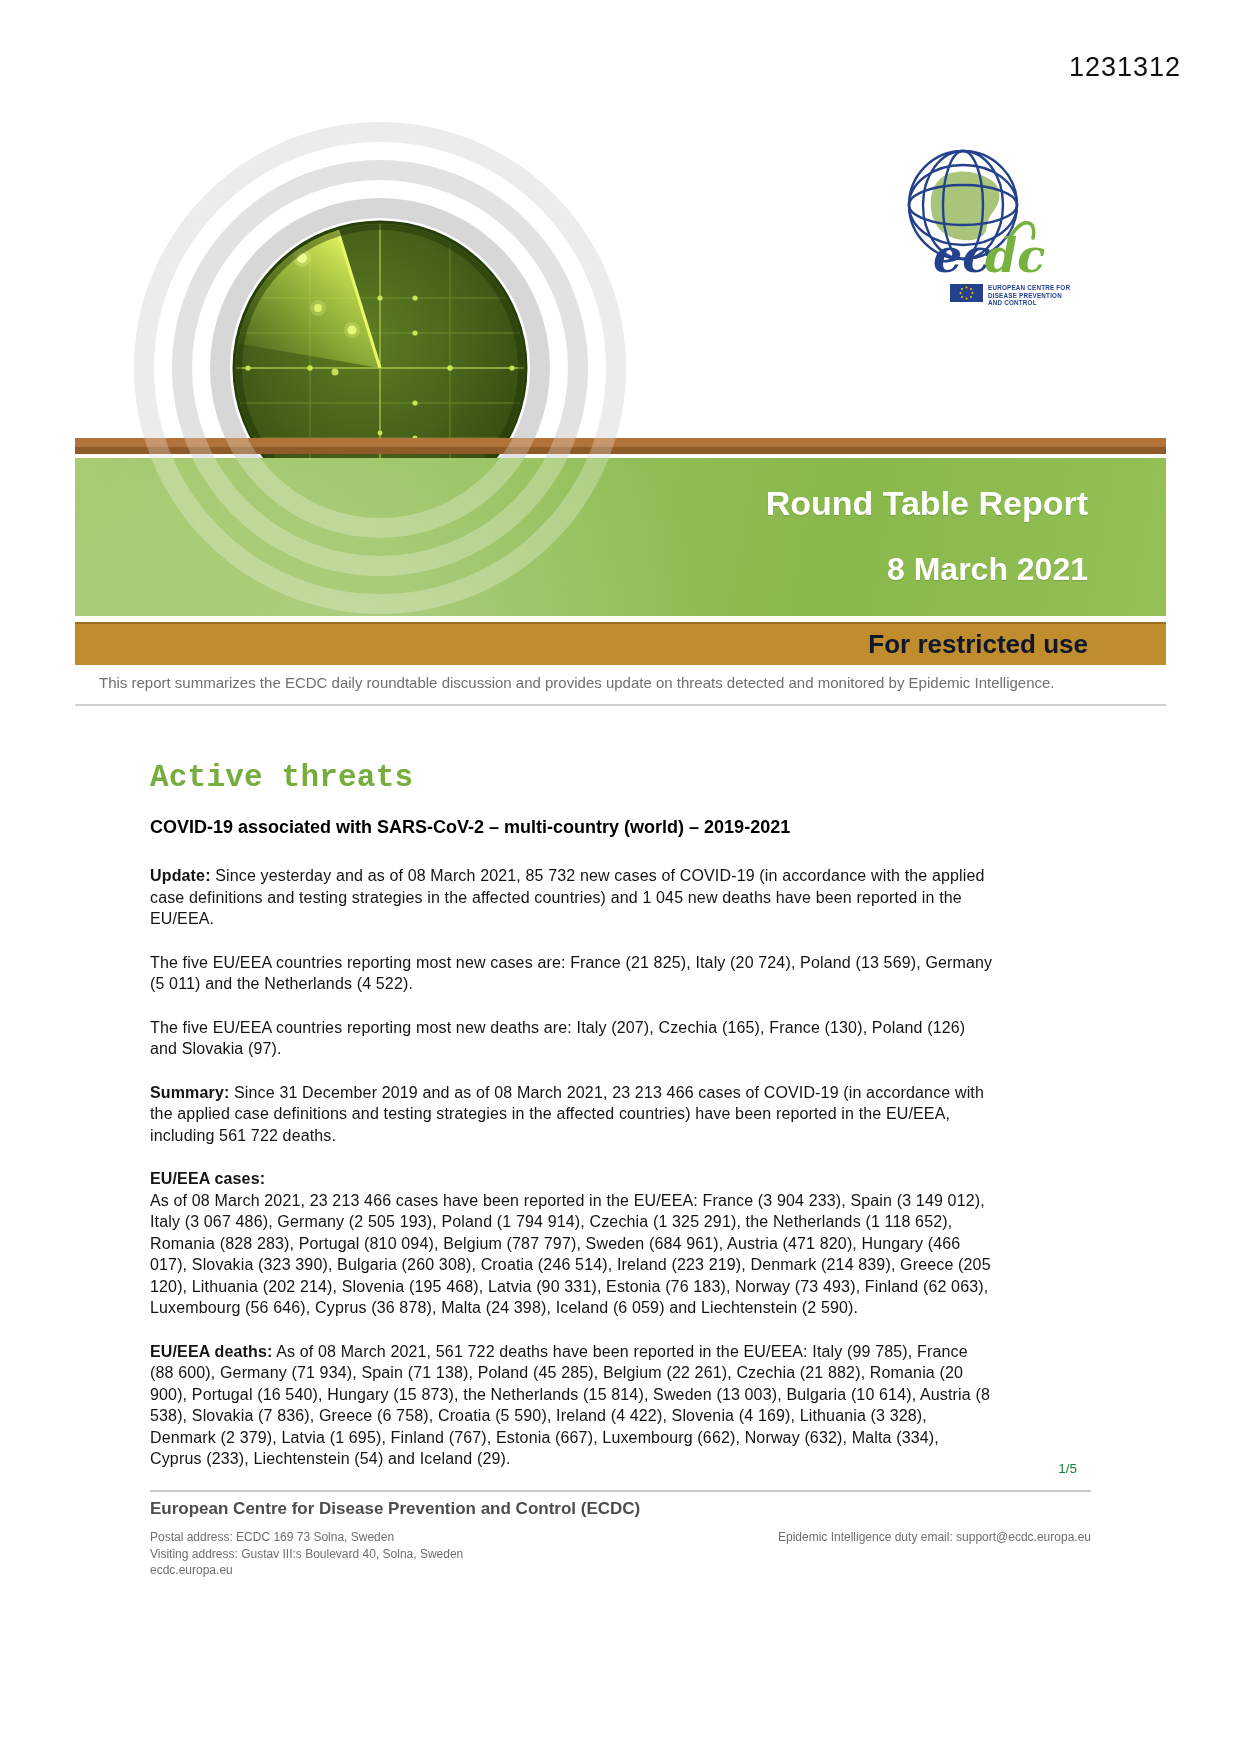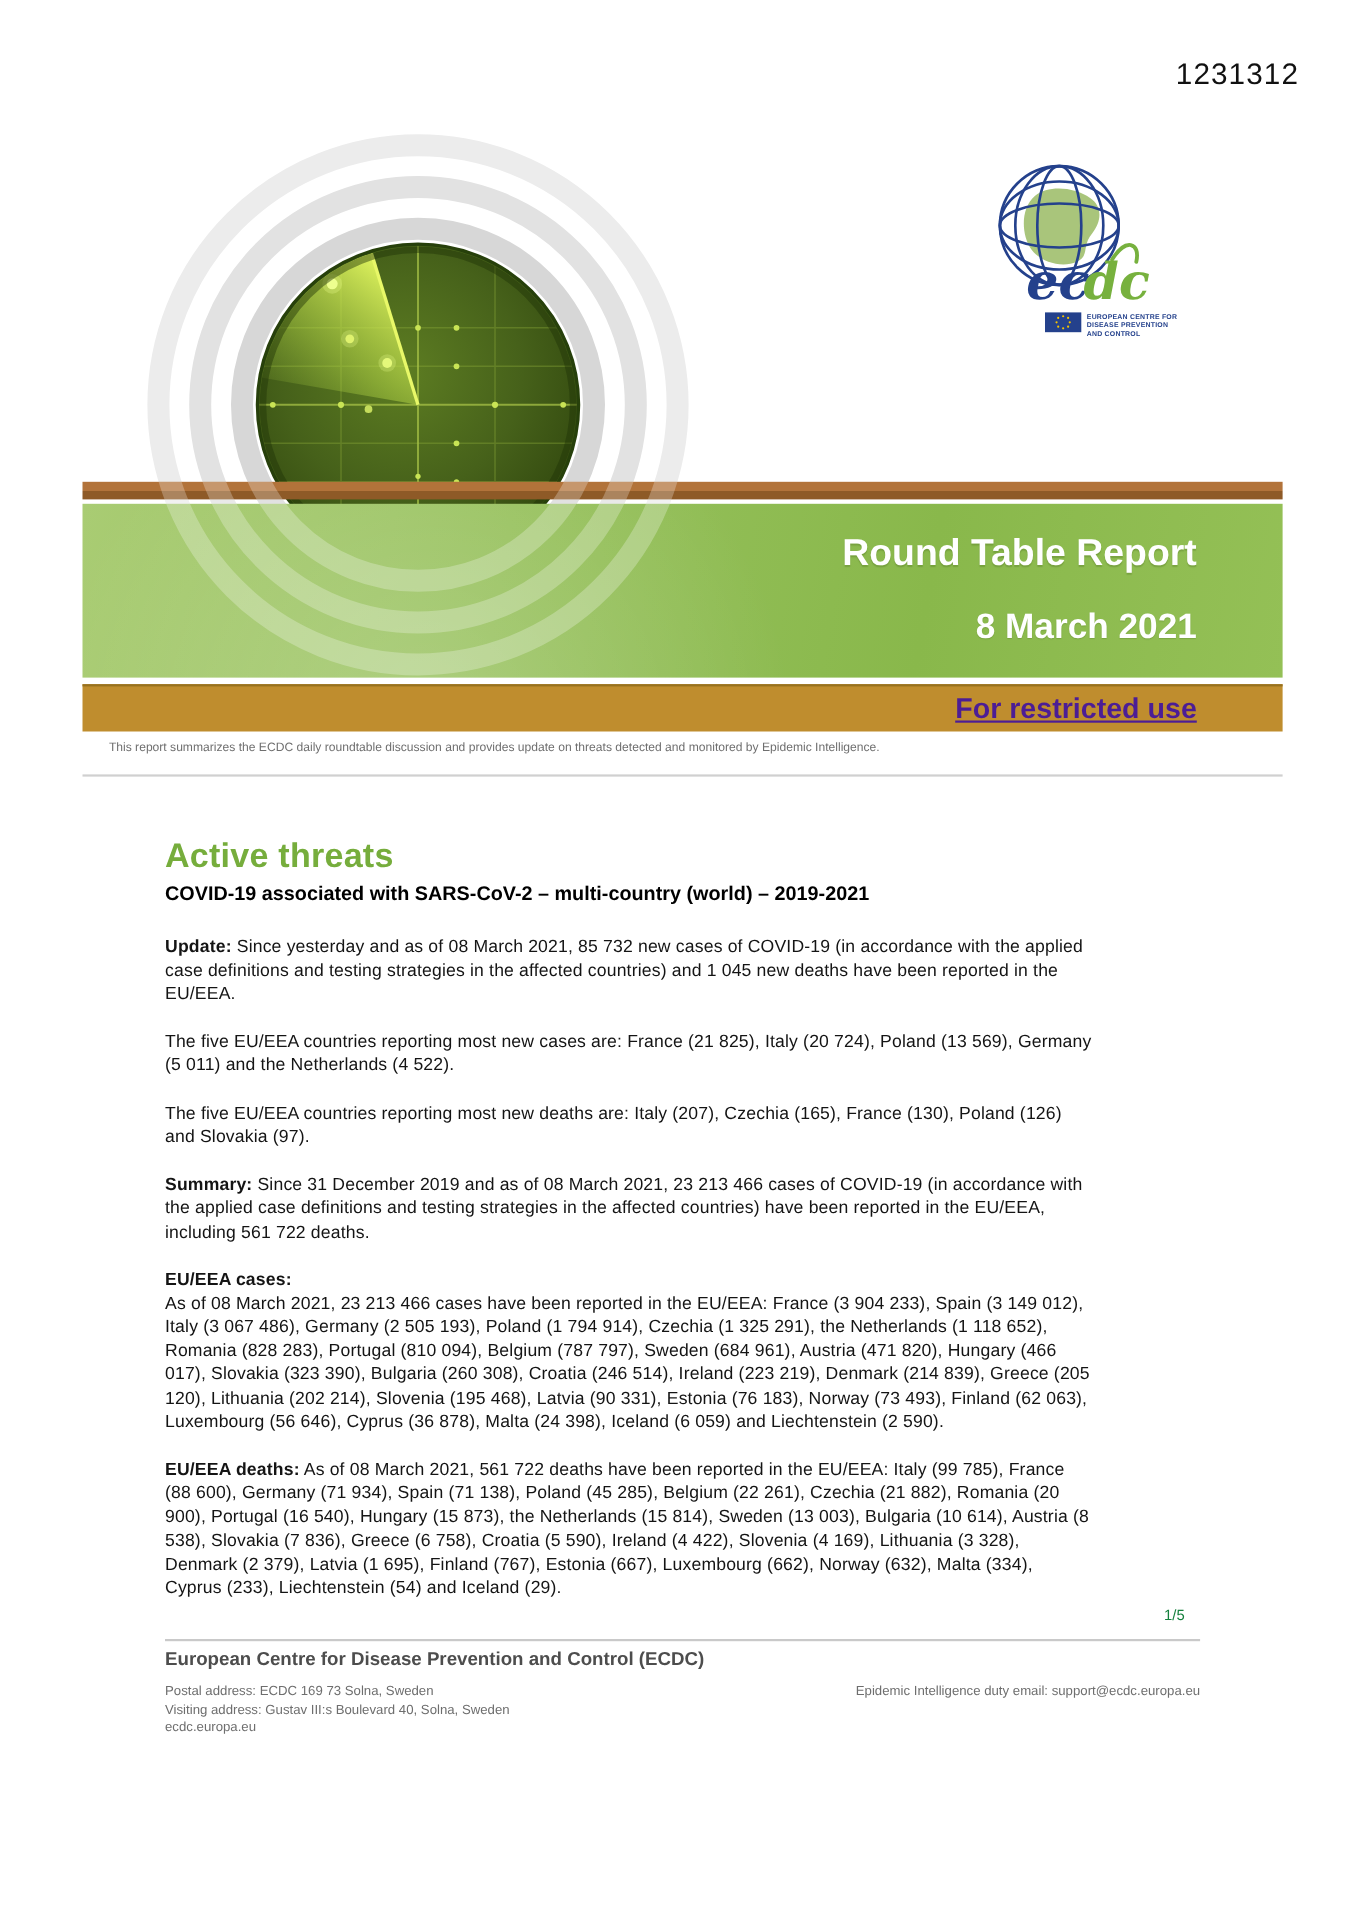--- a/index.html
+++ b/index.html
@@ -30,31 +30,31 @@
   }
   .banner-title{font-size:34px; line-height:42px; font-weight:bold; color:#ffffff;
     text-shadow:0 1px 1px rgba(60,90,20,0.25);}
   .banner-date{font-size:32px; line-height:38px; font-weight:bold; color:#ffffff; margin-top:26px;
     text-shadow:0 1px 1px rgba(60,90,20,0.25);}
   .bar-gold{
     position:absolute; left:75px; top:622px; width:1091px; height:43px; z-index:1;
     background:#bf8d2e; border-top:2px solid #97711f; box-sizing:border-box;
     text-align:right; padding-right:78px;
   }
-  .restriction{font-size:26px; font-weight:bold; color:#4c1d95; line-height:40px;text-decoration:underline;}
+  .restriction{font-size:26px; font-weight:bold; color:#0f172a; line-height:40px;}
   .disclaimer{
     position:absolute; left:75px; top:674px; width:1091px; box-sizing:border-box;
-    padding-left:24px; font-size:11px; color:#6f6f6f; z-index:1;
+    padding-left:24px; font-size:15px; color:#6f6f6f; z-index:1;
   }
   .disclaimer-rule{
     position:absolute; left:75px; top:704px; width:1091px; height:0; z-index:1;
     border-top:2px solid #d0d0d0;
   }
   .body-col{position:absolute; left:150px; top:760px; width:845px; color:#141414; z-index:1;}
-  .section-title{font-size:31px; font-weight:bold; color:#76ad3c; margin:0 0 6px 0; letter-spacing:0.2px;}
+  .section-title{font-size:31px; font-weight:bold; color:#76ad3c; margin:0 0 22px 0; letter-spacing:0.2px;font-family:Liberation Mono, monospace;}
   .threat-title{font-size:18px; font-weight:bold; color:#000000; margin:0 0 27px 0;}
   .body-col p{font-size:16px; line-height:21.5px; letter-spacing:0.15px; margin:22px 0 0 0;}
   .body-col p.first{margin-top:0;}
   .page-num{position:absolute; top:1461px; right:164px; font-size:13.5px; color:#15803d; z-index:1;}
   .footer{position:absolute; left:150px; top:1490px; width:941px; z-index:1;}
   .footer-rule{border-top:2px solid #c9c9c9; margin-bottom:7px;}
   .footer-org{font-size:17px; font-weight:bold; color:#4d4d4d; margin-bottom:10px;}
   .footer-cols{display:flex; justify-content:space-between; font-size:12px; color:#6e6e6e; line-height:16.5px;}
   .footer-right{text-align:right;}
 </style>

